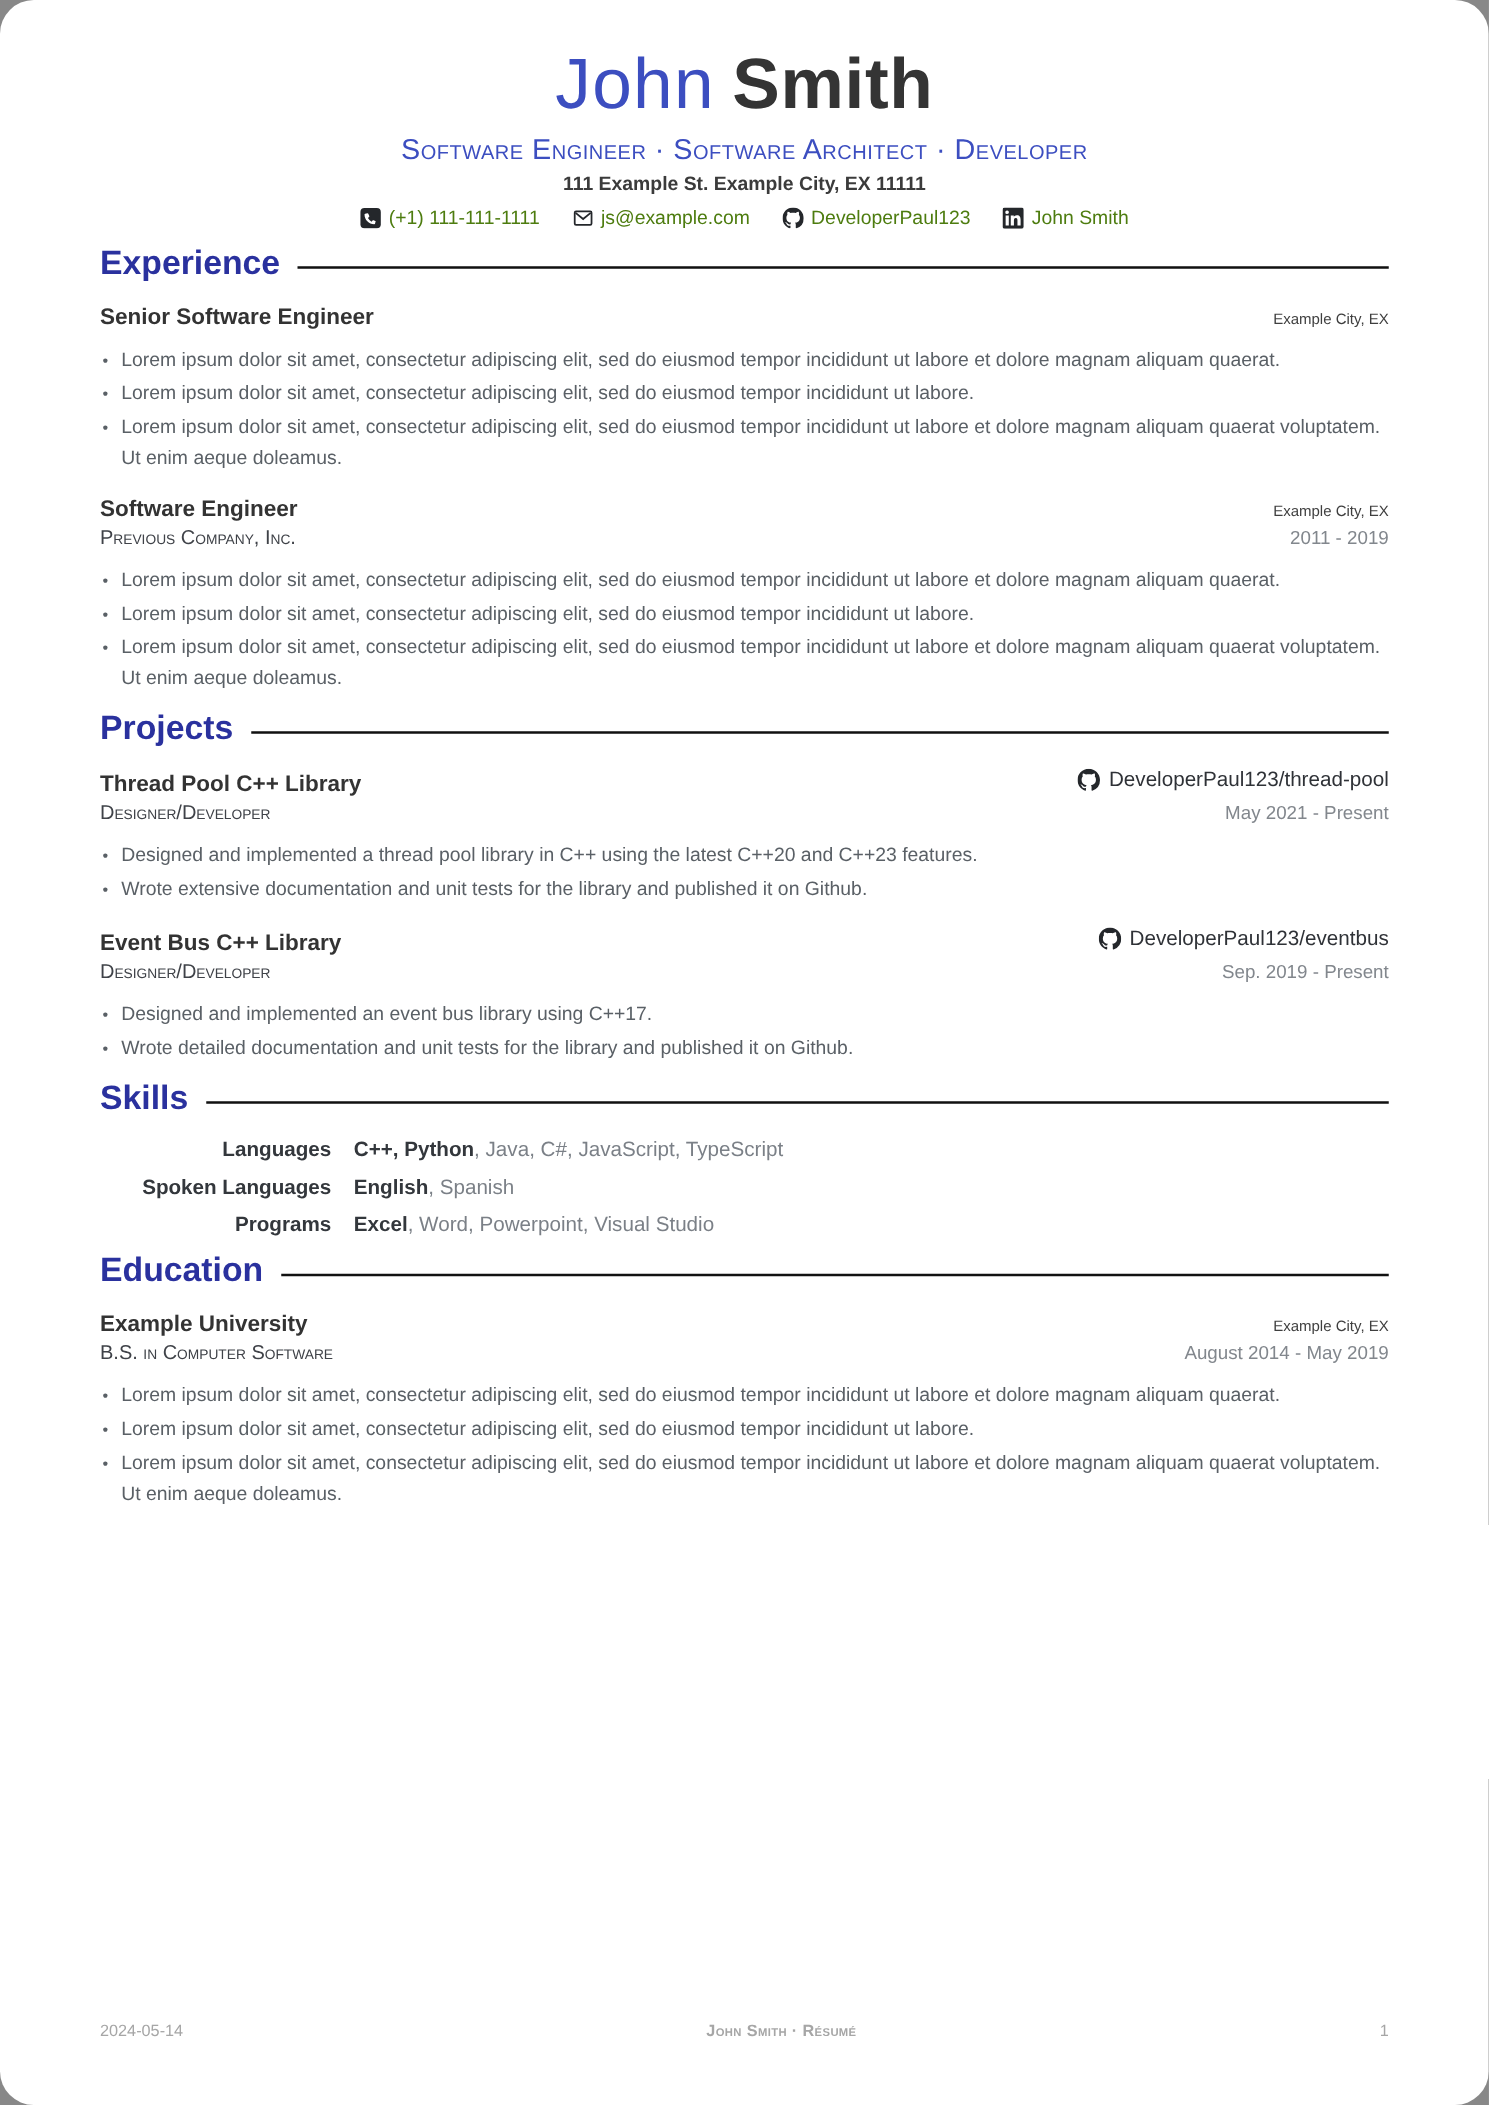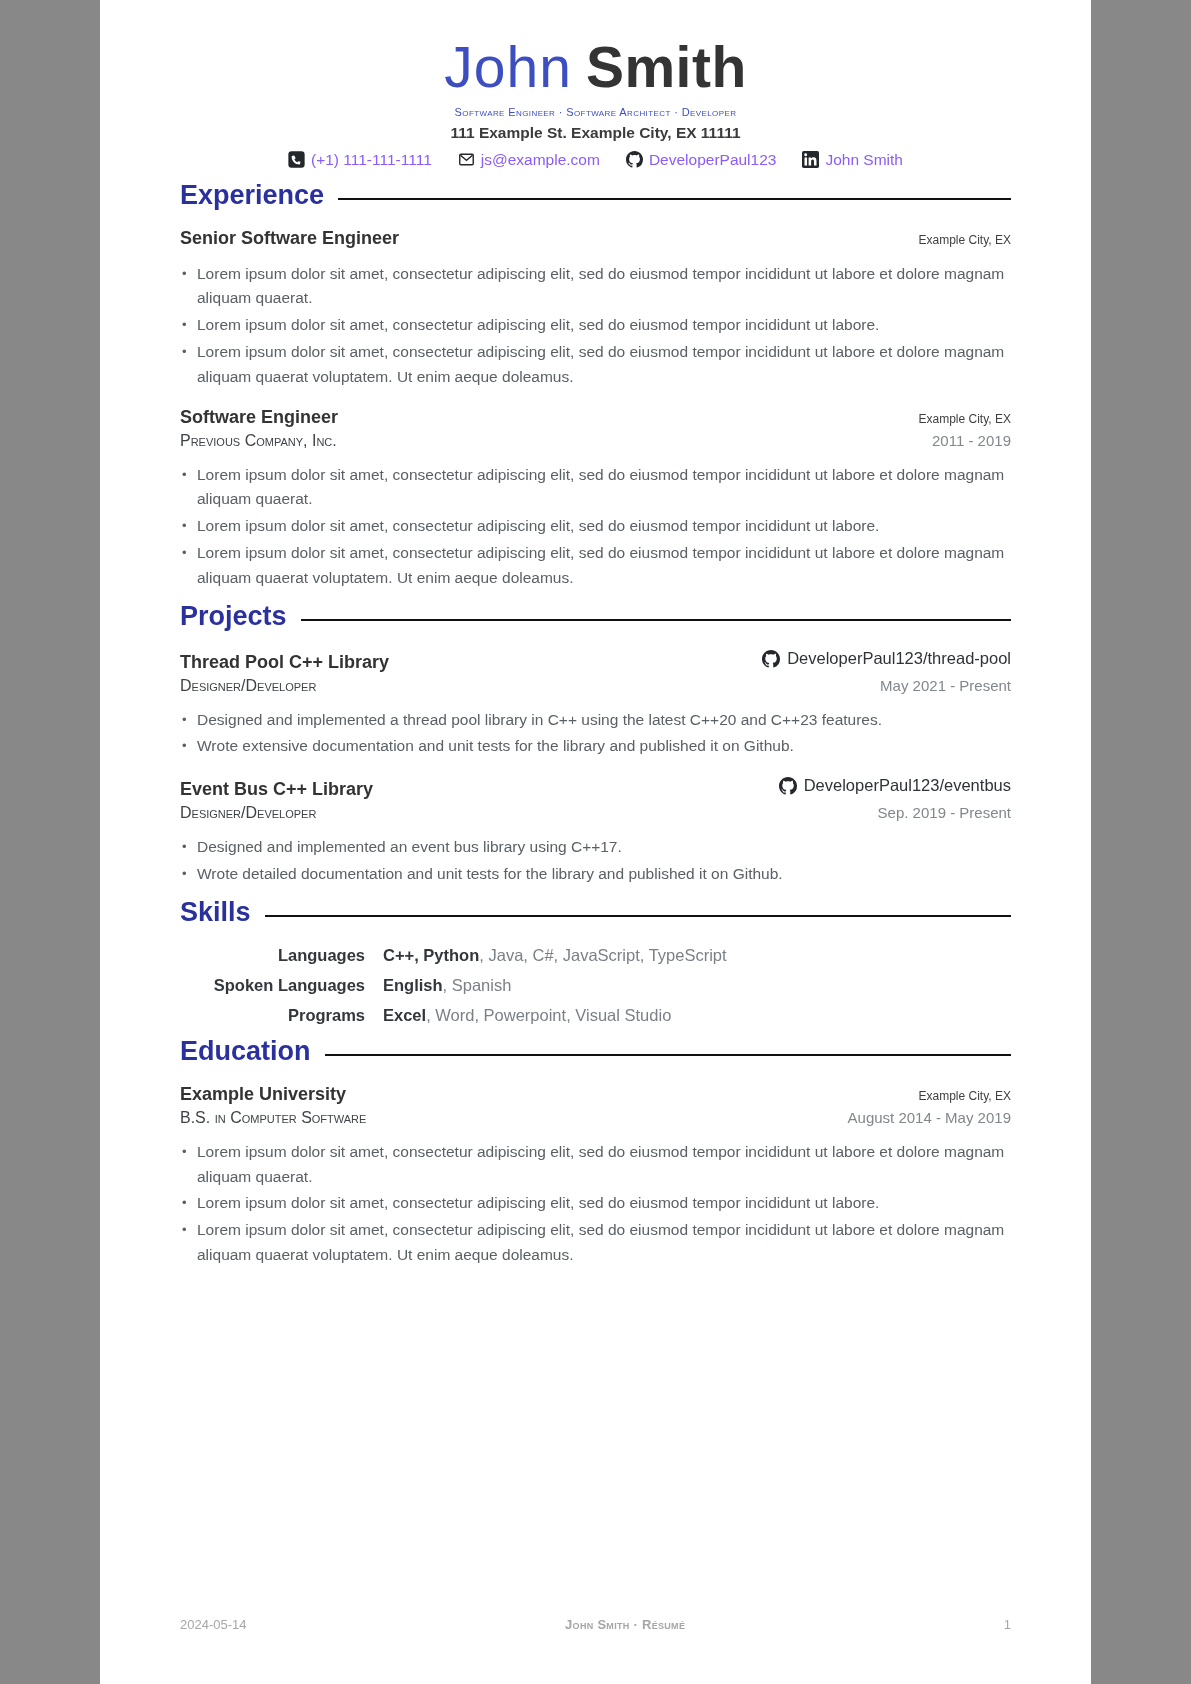--- a/index.html
+++ b/index.html
@@ -9,46 +9,47 @@
     --ink-strong:#343434;
     --body-gray:#5a6066;
     --date-gray:#82878d;
     --footer-gray:#a6a6a6;
     --icon-ink:#24272b;
   }
   *{margin:0;padding:0;box-sizing:border-box;}
   html,body{background:#888;}
   .page{
     position:relative;
-    width:991px;height:1684px;
+    width:1191px;height:1684px;
     margin:0 auto;
     background:#ffffff;
     font-family:"Liberation Sans","DejaVu Sans",sans-serif;
     color:var(--ink);
     overflow:hidden;
+    border-radius:27px;
   }
   .content{padding:36px 80px 0 80px;}
 
   
   .hdr{text-align:center;}
   .name{font-size:57px;line-height:1.12;color:var(--ink-strong);}
   .name .first{font-weight:200;color:var(--name-blue);letter-spacing:1px;}
   .name .last{font-weight:700;margin-left:12px;letter-spacing:0.5px;}
   .tagline{
     margin-top:6px;
     font-variant:small-caps;
-    font-size:11px;
+    font-size:23px;
     color:var(--name-blue);
     letter-spacing:0.4px;
   }
   .address{margin-top:6px;font-size:15.5px;font-weight:700;color:#3b3b3b;}
   .contacts{
     margin-top:9px;
     display:flex;justify-content:center;align-items:center;gap:26px;
-    font-size:15.5px;color:#8b5cf6;
+    font-size:15.5px;color:#4d7c0f;
   }
   .contact{display:inline-flex;align-items:center;gap:6px;}
   .cicon{display:inline-flex;width:17px;height:17px;color:var(--icon-ink);}
   .cicon svg{width:100%;height:100%;}
 
   
   .sec-head{display:flex;align-items:center;gap:14px;margin-top:12px;}
   .sec-head h2{font-size:27px;line-height:1.1;font-weight:700;color:var(--accent);}
   .sec-rule{flex:1;border-top:2px solid #111;transform:translateY(3px);}
 

